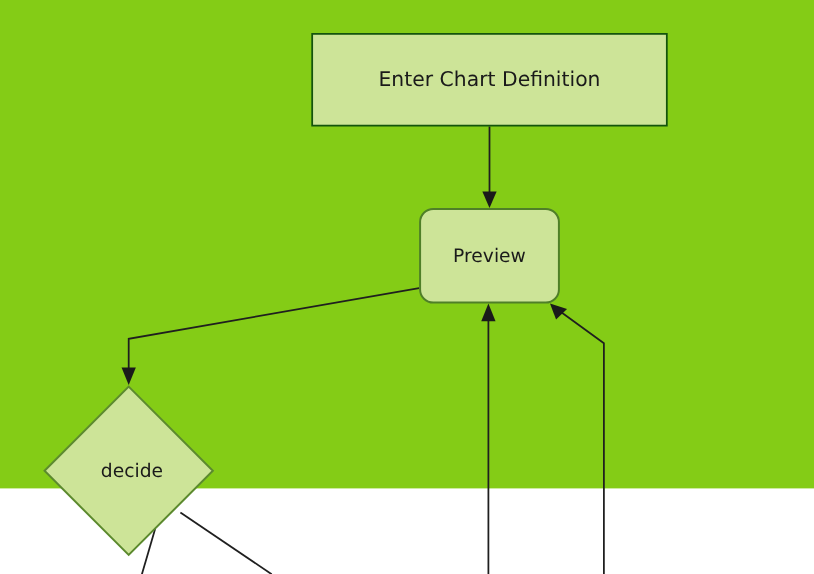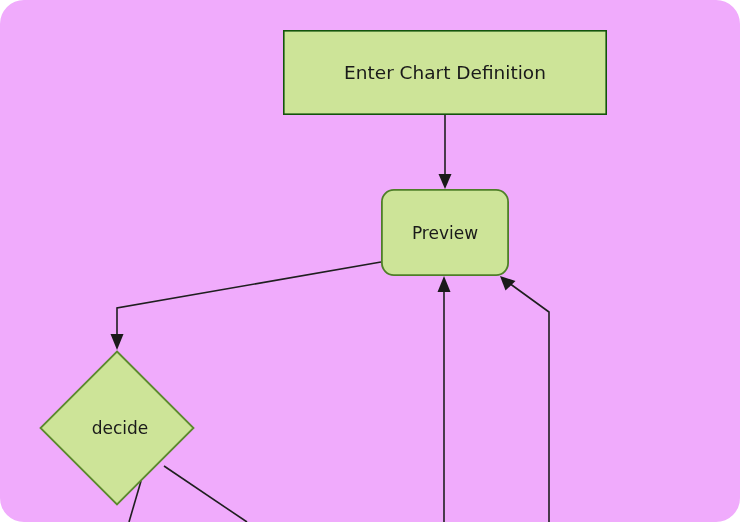--- a/index.html
+++ b/index.html
@@ -9,23 +9,22 @@
   }
   body {
     width: 740px;
     height: 522px;
     overflow: hidden;
     font-family: "DejaVu Sans", sans-serif;
   }
   #flowchart-canvas {
     position: relative;
     width: 740px;
-    height: 522px;
-    background: #f0abfc;
-    border-radius: 24px;
+    height: 444px;
+    background: #84cc16;
   }
   #flowchart-svg {
     position: absolute;
     top: 0;
     left: 0;
     width: 740px;
     height: 522px;
   }
   .node-label {
     font-family: "DejaVu Sans", sans-serif;

